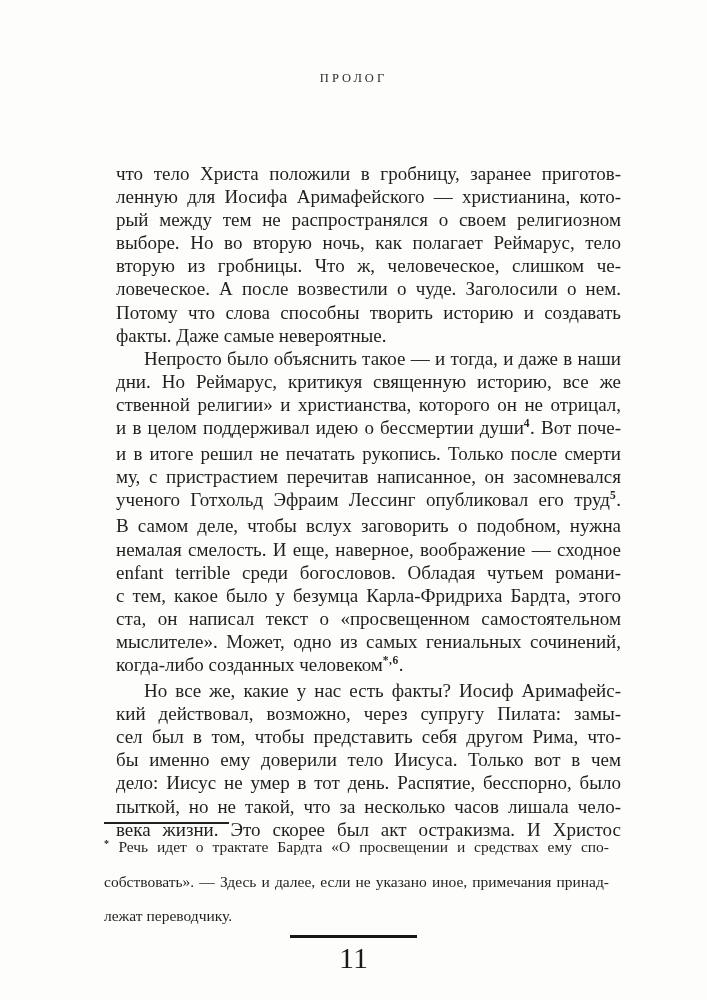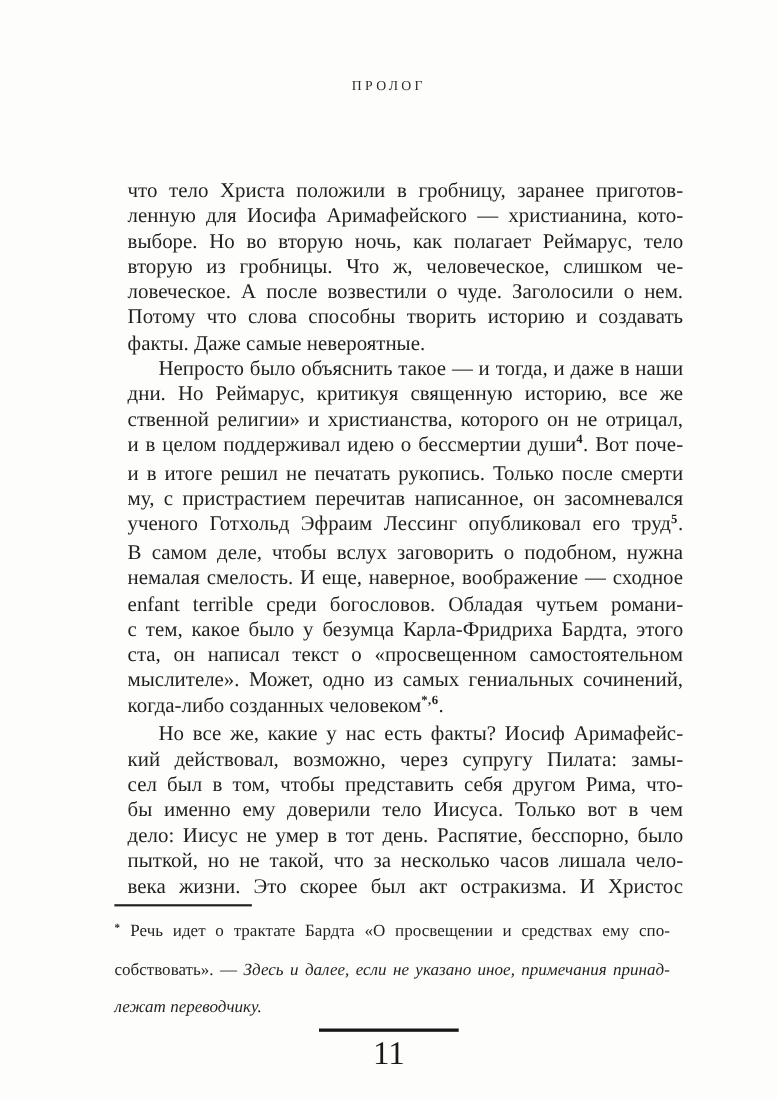--- a/index.html
+++ b/index.html
@@ -42,21 +42,21 @@
   }
   .line-last { text-align-last: left; }
   .line-indent { text-indent: 28px; }
   .sup {
     font-size: 11.5px;
     font-weight: 600;
     position: relative;
     top: -7px;
     letter-spacing: 0.5px;
   }
-  .italic { font-style: italic; }
+  .italic { }
   .footnote {
     position: absolute;
     top: 822px;
     left: 104px;
     width: 505px;
   }
   .footnote-rule {
     width: 125px;
     height: 2px;
     background: #222;
@@ -95,20 +95,21 @@
 </head>
 <body>
 
 <div class="page">
   <div class="running-head">ПРОЛОГ</div>
 
   <div class="text-block">
       <div>
         <div class="line"><span>что тело Христа положили в гробницу, заранее приготов-</span></div>
         <div class="line"><span>ленную для Иосифа Аримафейского — христианина, кото-</span></div>
+        <div class="line"><span>рый между тем не распространялся о своем религиозном</span></div>
         <div class="line"><span>выборе. Но во вторую ночь, как полагает Реймарус, тело</span></div>
         <div class="line"><span>вторую из гробницы. Что ж, человеческое, слишком че-</span></div>
         <div class="line"><span>ловеческое. А после возвестили о чуде. Заголосили о нем.</span></div>
         <div class="line"><span>Потому что слова способны творить историю и создавать</span></div>
         <div class="line line-last"><span>факты. Даже самые невероятные.</span></div>
       </div>
       <div>
         <div class="line line-indent"><span>Непросто было объяснить такое — и тогда, и даже в наши</span></div>
         <div class="line"><span>дни. Но Реймарус, критикуя священную историю, все же</span></div>
         <div class="line"><span>ственной религии» и христианства, которого он не отрицал,</span></div>

